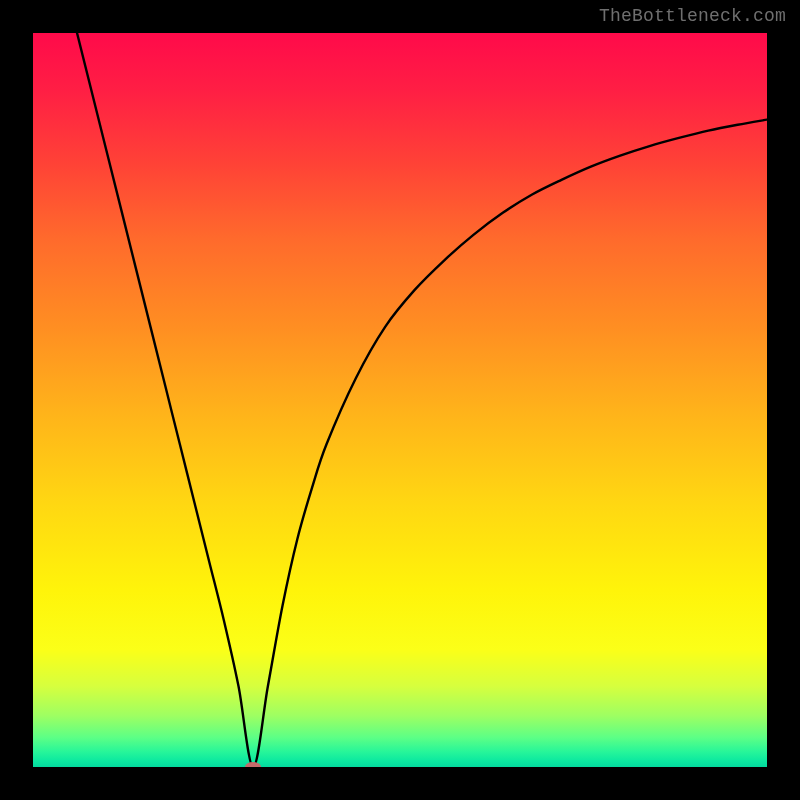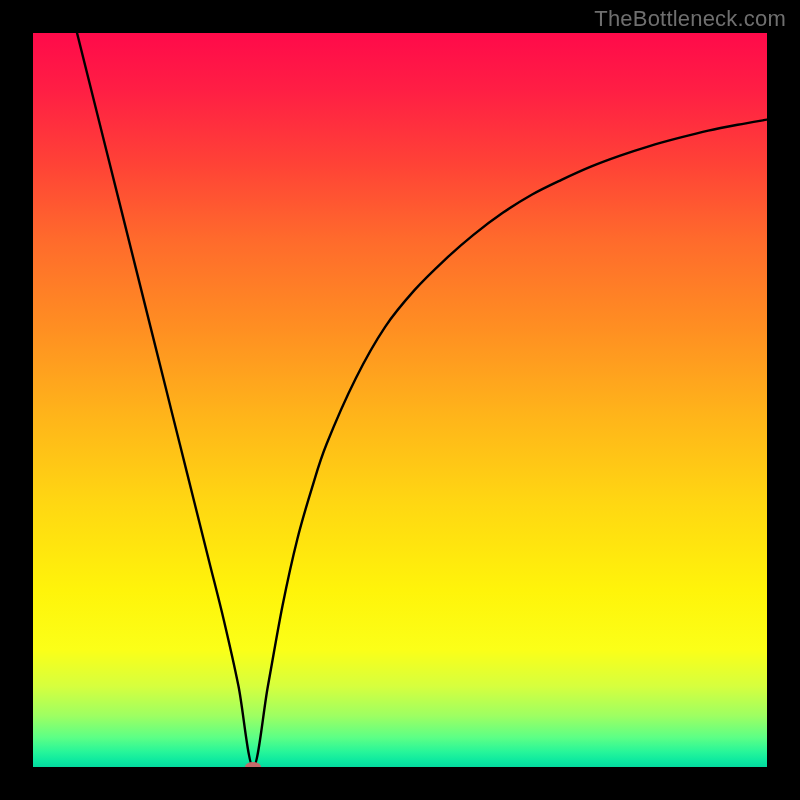--- a/index.html
+++ b/index.html
@@ -48,22 +48,22 @@
       #5cff86 96%,
       #25f59a 98%,
       #0be8a0 99.2%,
       #04d99e 100%
     );
   }
   .watermark {
     position: absolute;
     top: 6px;
     right: 14px;
-    font-family: Liberation Sans, sans-serif;
-    font-size: 22px;
+    font-family: Liberation Mono, monospace;
+    font-size: 18px;
     font-weight: 500;
     letter-spacing: 0.2px;
     color: #6f6f6f;
     user-select: none;
   }
   svg.curve {
     position: absolute;
     left: 0;
     top: 0;
     width: 100%;

